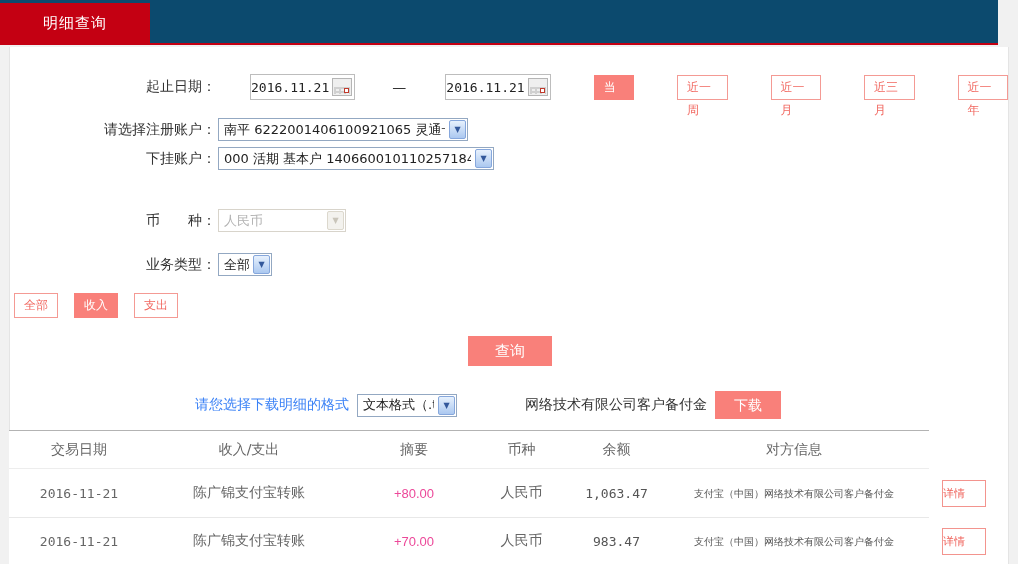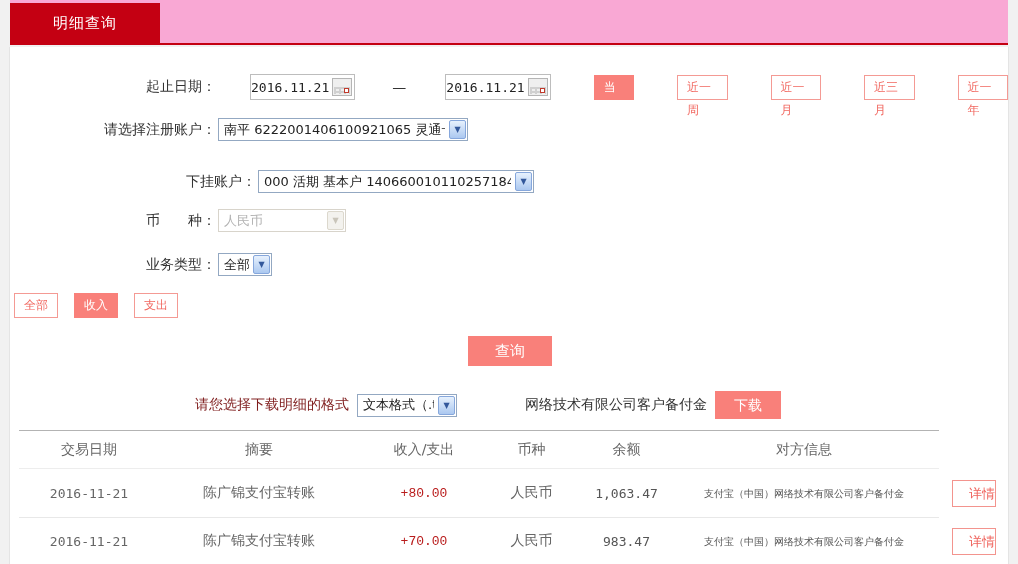--- a/index.html
+++ b/index.html
@@ -1,21 +1,21 @@
 <!DOCTYPE html>
 <html><head>
 <meta charset="utf-8">
 <style>
   * { margin:0; padding:0; box-sizing:border-box; }
   html,body { width:1018px; height:564px; }
   body { background:#f1f1f1; font-family:"DejaVu Sans","Liberation Sans",sans-serif; overflow:hidden; }
   .page { position:relative; width:1018px; height:564px; }
 
   
-  .tabbar { position:absolute; top:0; left:10px; width:998px; height:45px; background:#f9a8d4; border-bottom:2px solid #c40012; }
+  .tabbar { position:absolute; top:0; left:0; width:998px; height:45px; background:#0c4a6e; border-bottom:2px solid #c40012; }
   .tab { position:absolute; left:0; top:3px; width:150px; height:40px; background:#c40012; color:#fff;
          font-size:15px; text-align:center; line-height:40px; letter-spacing:1px; cursor:pointer; }
 
   
   .panel { position:absolute; top:47px; left:9px; width:1000px; height:517px; background:#fff;
            border-left:1px solid #e4e4e4; border-right:1px solid #e4e4e4; }
 
   .form-row { position:absolute; left:0; display:flex; align-items:center; }
   .flabel { width:206px; text-align:right; font-size:14px; color:#333; flex:none; }
 
@@ -44,39 +44,39 @@
                   background:linear-gradient(#e7f1fd,#abc8f0); color:#33589b; font-size:8px;
                   display:flex; align-items:center; justify-content:center; }
   .xpsel.disabled { border-color:#d8d4cb; color:#b2b2b2; cursor:default; }
   .xpsel.disabled .arrow { border-color:#dcd8cd; background:#f3f2ee; color:#c9c5ba; }
 
   .query-btn { position:absolute; top:289px; left:458px; width:84px; height:30px; background:#f9807a;
                color:#fff; font-size:15px; text-align:center; line-height:30px; cursor:pointer; }
 
   
   .dl-row { position:absolute; top:344px; left:185px; display:flex; align-items:center; }
-  .dl-label { font-size:14px; color:#7f1d1d; margin-right:6px; }
+  .dl-label { font-size:14px; color:#3b82f6; margin-right:6px; }
   .dl-hint { font-size:14px; color:#333; margin-left:68px; }
   .dl-btn { width:66px; height:28px; margin-left:8px; background:#f9807a; color:#fff; font-size:14px;
             text-align:center; line-height:28px; cursor:pointer; }
 
   
-  .table { position:absolute; top:383px; left:-1px; width:920px; border-top:1px solid #b3b3b3; background:#fff;margin-left:10px; }
+  .table { position:absolute; top:383px; left:-1px; width:920px; border-top:1px solid #b3b3b3; background:#fff; }
   .trow { display:grid; grid-template-columns:140px 200px 130px 85px 105px 250px 90px; align-items:center; }
   .trow.head { height:38px; color:#9c9c9c; font-size:14px; border-bottom:1px solid #ededed; }
   .trow.body { border-bottom:1px solid #e8e8e8; }
   .trow.body.r1 { height:49px; }
   .trow.body.r2 { height:47px; }
   .tc { text-align:center; font-size:14px; color:#666; }
-  .tc.amount { color:#b91c1c; font-family:Liberation Mono, monospace; font-size:13px; }
+  .tc.amount { color:#ec4899; font-family:Liberation Sans, sans-serif; font-size:13px; }
   .tc.date { font-family:"DejaVu Sans Mono","Liberation Mono",monospace; font-size:13px; }
   .tc.balance { font-family:"DejaVu Sans Mono","Liberation Mono",monospace; font-size:13px; color:#555; }
   .tc.party { color:#555; line-height:21px; font-size:10px; }
   .detail-btn { display:inline-block; width:44px; height:27px; border:1px solid #f3948e; color:#ef625b;
-                font-size:13px; text-align:right; line-height:25px; background:#fff; cursor:pointer; }
+                font-size:11px; text-align:left; line-height:25px; background:#fff; cursor:pointer; }
 </style>
 </head>
 <body>
 
 <div class="page">
 
   <div class="tabbar">
     <div class="tab">明细查询</div>
   </div>
 
@@ -101,21 +101,21 @@
     </div>
 
     <div class="form-row" style="top:71px;">
       <span class="flabel">请选择注册账户：</span>
       <span class="xpsel" style="width:250px;">
         <span class="txt">南平 6222001406100921065 灵通卡</span>
         <span class="arrow">▼</span>
       </span>
     </div>
 
-    <div class="form-row" style="top:123px;padding-left:40px;">
+    <div class="form-row" style="top:100px;">
       <span class="flabel">下挂账户：</span>
       <span class="xpsel" style="width:276px;">
         <span class="txt">000 活期 基本户 1406600101102571848</span>
         <span class="arrow">▼</span>
       </span>
     </div>
 
     <div class="form-row" style="top:162px;">
       <span class="flabel">币　　种：</span>
       <span class="xpsel disabled" style="width:128px;">
@@ -146,22 +146,22 @@
         <span class="txt">文本格式（.txt）</span>
         <span class="arrow">▼</span>
       </span>
       <span class="dl-hint">网络技术有限公司客户备付金</span>
       <span class="dl-btn">下载</span>
     </div>
 
     <div class="table">
       <div class="trow head">
         <span class="tc">交易日期</span>
+        <span class="tc">收入/支出</span>
         <span class="tc">摘要</span>
-        <span class="tc">收入/支出</span>
         <span class="tc">币种</span>
         <span class="tc">余额</span>
         <span class="tc">对方信息</span>
         <span class="tc"></span>
       </div>
 
       <div class="trow body r1">
         <span class="tc date">2016-11-21</span>
         <span class="tc">陈广锦支付宝转账</span>
         <span class="tc amount">+80.00</span>

